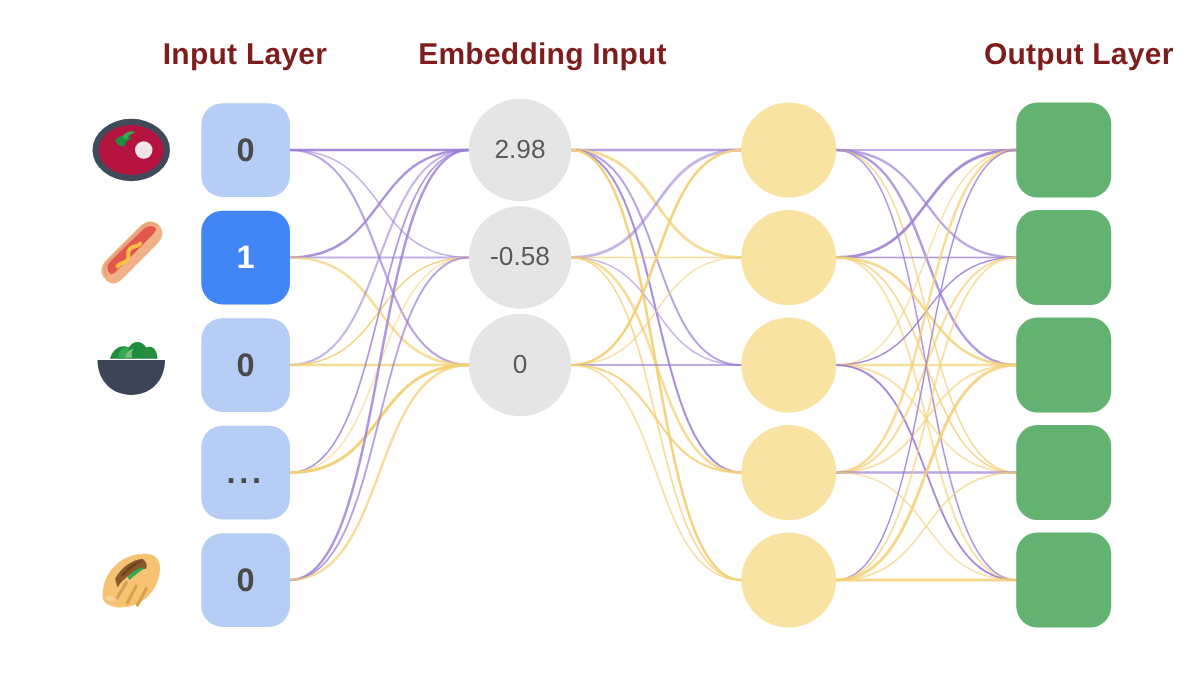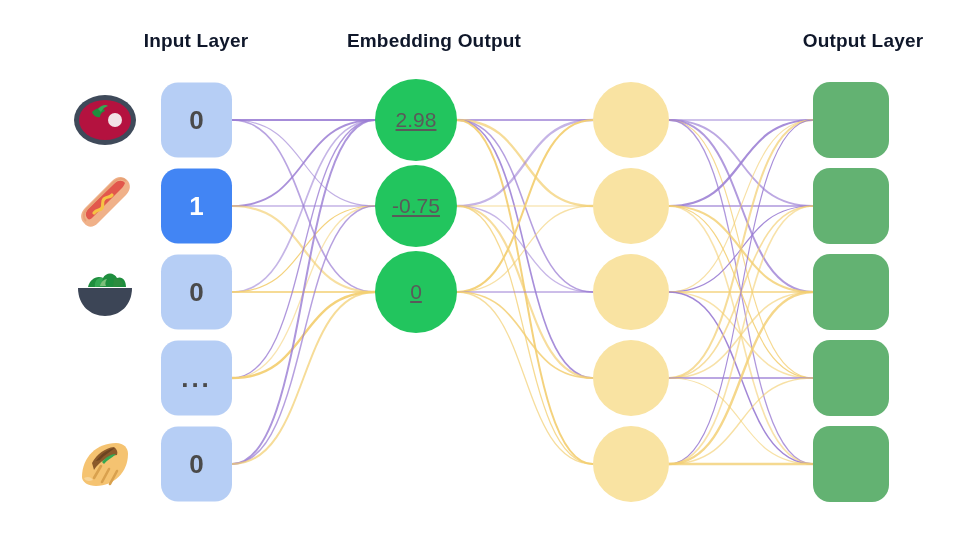--- a/index.html
+++ b/index.html
@@ -15,23 +15,23 @@
     width: 960px;
     height: 540px;
     background: #ffffff;
     overflow: hidden;
   }
   
   .layer-title {
     position: absolute;
     top: 30px;
     transform: translateX(-50%);
-    font-size: 19px;
+    font-size: 24px;
     font-weight: bold;
-    color: #0f172a;
+    color: #7f1d1d;
     white-space: nowrap;
     letter-spacing: 0.2px;
   }
   #title-input    { left: 196px; }
   #title-embed    { left: 434px; }
   #title-output   { left: 863px; }
 
   
   #edges {
     position: absolute;
@@ -76,28 +76,27 @@
   }
 
   
   .embed-node {
     position: absolute;
     left: 375px;
     width: 82px;
     height: 82px;
     transform: translateY(-50%);
     border-radius: 50%;
-    background: #22c55e;
+    background: #e5e5e5;
     display: flex;
     align-items: center;
     justify-content: center;
     font-size: 21px;
     color: #5a5a5a;
     box-sizing: border-box;
-    text-decoration: underline;
   }
 
   
   .hidden-node {
     position: absolute;
     left: 593px;
     width: 76px;
     height: 76px;
     transform: translateY(-50%);
     border-radius: 50%;
@@ -114,21 +113,21 @@
     border-radius: 17px;
     background: #63b272;
   }
 </style>
 </head>
 <body>
 
 <div id="canvas">
 
   <div id="title-input" class="layer-title">Input Layer</div>
-  <div id="title-embed" class="layer-title">Embedding Output</div>
+  <div id="title-embed" class="layer-title">Embedding Input</div>
   <div id="title-output" class="layer-title">Output Layer</div>
 
   <svg id="edges" viewBox="0 0 960 540" xmlns="http://www.w3.org/2000/svg">
       <path d="M232,120 C310.65,120 296.35,120 375,120" stroke="#9b7ed4" stroke-width="2.150151849282045" opacity="0.890938663641428" fill="none" stroke-linecap="round"></path>
       <path d="M232,120 C310.65,120 296.35,206 375,206" stroke="#9b7ed4" stroke-width="1.1743720293391366" opacity="0.623573792015004" fill="none" stroke-linecap="round"></path>
       <path d="M232,120 C310.65,120 296.35,292 375,292" stroke="#9b7ed4" stroke-width="1.7121942522992355" opacity="0.7035400391339977" fill="none" stroke-linecap="round"></path>
       <path d="M232,206 C310.65,206 296.35,120 375,120" stroke="#9b7ed4" stroke-width="1.8480167392399243" opacity="0.8521766664004777" fill="none" stroke-linecap="round"></path>
       <path d="M232,206 C310.65,206 296.35,206 375,206" stroke="#9b7ed4" stroke-width="1.7090353014921003" opacity="0.5889999389830045" fill="none" stroke-linecap="round"></path>
       <path d="M232,206 C310.65,206 296.35,292 375,292" stroke="#f3cf73" stroke-width="2.1707745210597174" opacity="0.6720757485004495" fill="none" stroke-linecap="round"></path>
       <path d="M232,292 C310.65,292 296.35,120 375,120" stroke="#9b7ed4" stroke-width="1.7198241475130545" opacity="0.5750111580011488" fill="none" stroke-linecap="round"></path>
@@ -235,21 +234,21 @@
     <span>...</span>
   </div>
   <div class="input-box" style="top:464px">
     <span>0</span>
   </div>
 
   <div class="embed-node" style="top:120px">
     <span>2.98</span>
   </div>
   <div class="embed-node" style="top:206px">
-    <span>-0.75</span>
+    <span>-0.58</span>
   </div>
   <div class="embed-node" style="top:292px">
     <span>0</span>
   </div>
 
   <div class="hidden-node" style="top:120px"></div>
   <div class="hidden-node" style="top:206px"></div>
   <div class="hidden-node" style="top:292px"></div>
   <div class="hidden-node" style="top:378px"></div>
   <div class="hidden-node" style="top:464px"></div>

